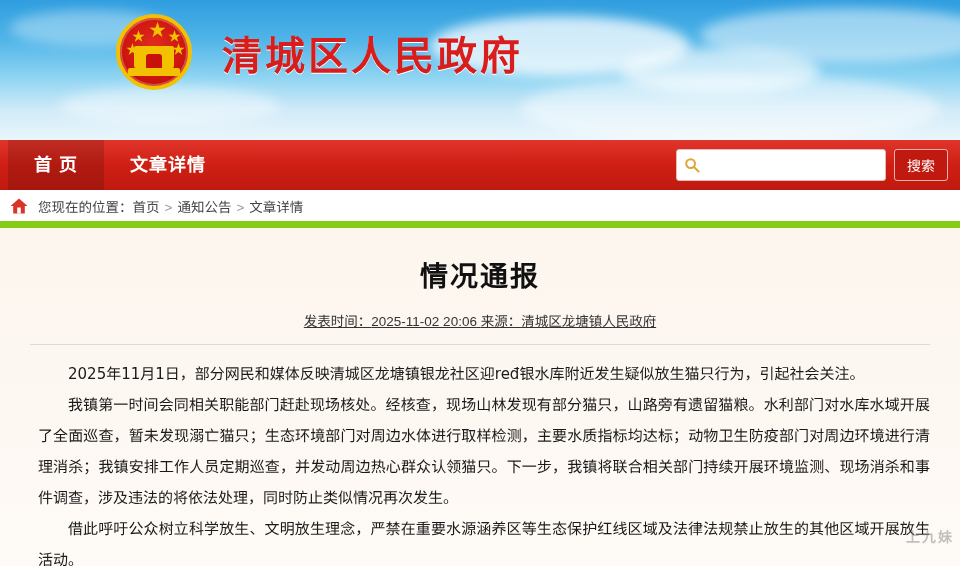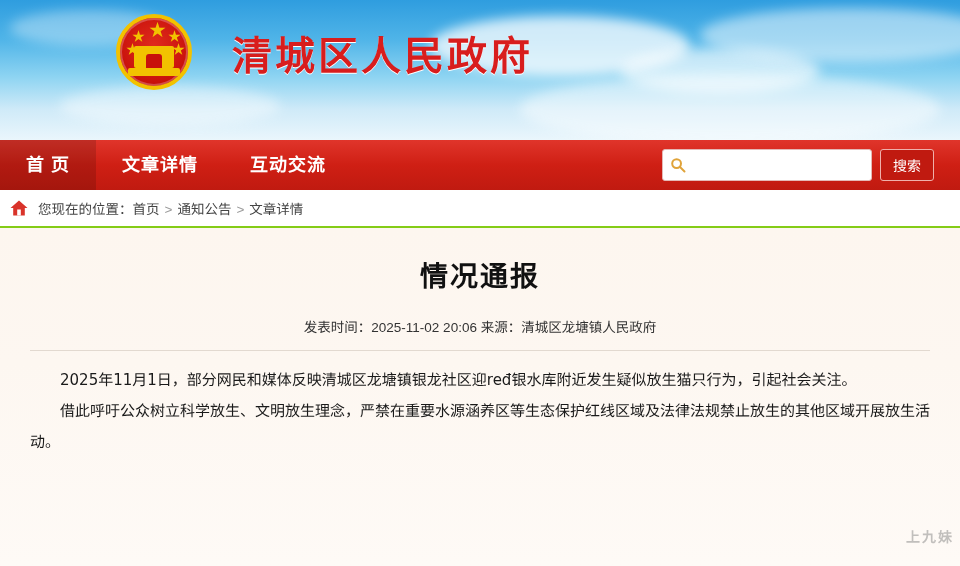--- a/index.html
+++ b/index.html
@@ -69,47 +69,47 @@
   .emblem .star {
     position: absolute; color: #f2c200; font-size: 13px; line-height: 1;
   }
   .emblem .s0 { left: 37px; top: 12px; font-size: 17px; }
   .emblem .s1 { left: 20px; top: 20px; }
   .emblem .s2 { left: 56px; top: 20px; }
   .emblem .s3 { left: 14px; top: 33px; }
   .emblem .s4 { left: 60px; top: 33px; }
 
   .site-title {
-    margin-left: 36px;
+    margin-left: 26px;
     margin-top: 16px;
     font-family: "DejaVu Sans", "Liberation Sans", sans-serif;
     font-size: 40px;
     font-weight: bold;
     color: #d81d1d;
     letter-spacing: 3px;
     text-shadow: 0 1px 0 #fff;
     text-align: right;
   }
 
   
   .nav {
     position: relative;
     width: 960px; height: 50px;
     background: linear-gradient(180deg, #e0352b 0%, #cf1f14 50%, #c01a10 100%);
     display: flex; align-items: center;
   }
-  .nav-items { display: flex; align-items: flex-start; height: 50px; }
+  .nav-items { display: flex; align-items: flex-start; height: 50px; padding-left: 8px; }
   .nav-item {
     color: #fff; font-size: 18px; font-weight: bold;
     padding: 0 26px; line-height: 50px; cursor: pointer;
     letter-spacing: 1px; white-space: nowrap;
   }
   .nav-item.active { background: rgba(0,0,0,0.14); }
   .nav-search {
-    position: absolute; right: 26px; top: 9px;
+    position: absolute; right: 12px; top: 9px;
     display: flex; align-items: center;
   }
   .search-box {
     width: 210px; height: 32px;
     background: #fff; border: 1px solid #e4b9b6;
     border-radius: 3px;
     display: flex; align-items: center; padding: 0 6px;
   }
   .search-icon {
     width: 18px; height: 18px; flex: 0 0 auto;
@@ -125,21 +125,21 @@
     margin-left: 8px; width: 54px; height: 32px;
     background: #c01a10; color: #fff; font-size: 14px;
     border: 1px solid #efb0ab; border-radius: 3px;
     cursor: pointer; font-family: "Liberation Sans", sans-serif;
   }
 
   
   .crumb-wrap {
     width: 960px; height: 38px;
     background: #fff;
-    border-bottom: 2px solid #84cc16;
+    border-bottom: 7px solid #84cc16;
     display: flex; align-items: center;
     padding-left: 8px;
   }
   .home-icon {
     width: 22px; height: 22px; margin-right: 8px;
     display: flex; align-items: center; justify-content: center;
   }
   .crumb-text { font-size: 13.5px; color: #444; }
   .crumb-text .sep { color: #999; margin: 0 5px; }
   .crumb-link { color: #444; cursor: pointer; }
@@ -155,34 +155,34 @@
     width: 900px; margin: 0 auto; padding-top: 26px;
     position: relative;
   }
   .article-title {
     text-align: center;
     font-size: 28px; font-weight: bold; color: #111;
     letter-spacing: 2px;
     font-family: "DejaVu Sans", "Liberation Sans", sans-serif;
   }
   .article-meta {
-    text-align: center; margin-top: 22px;
-    font-size: 13.5px; color: #333;
+    text-align: center; margin-top: 16px;
+    font-size: 13.5px; color: #333; text-decoration: underline;
   }
   .meta-divider {
     width: 900px; height: 1px; background: #e2d9d0;
     margin: 14px auto 0;
   }
   .article-body {
     margin-top: 14px;
     font-size: 15px; line-height: 31px; color: #1a1a1a;
     text-align: justify;
     font-family: "DejaVu Sans", "Liberation Sans", sans-serif;
   }
-  .article-body p { text-indent: 2em; }
+  .article-body p { text-indent: 2em; margin-left: 8px; }
   .watermark {
     position: absolute; right: 6px; bottom: 20px;
     font-size: 14px; color: rgba(120,120,120,0.45);
     font-weight: bold; letter-spacing: 2px;
     font-family: Liberation Mono, monospace;
     pointer-events: none;
   }
 </style>
 </head>
 <body>
@@ -207,21 +207,20 @@
       <div class="base"></div>
     </div>
     <div class="site-title">清城区人民政府</div>
   </div>
 </div>
 
 <div class="nav">
   <div class="nav-items">
     <div class="nav-item active">首 页</div>
     <div class="nav-item">文章详情</div>
-    <div class="nav-item">互动交流</div>
   </div>
 
   <div class="nav-search">
     <div class="search-box">
       <span class="search-icon">
         <svg width="16" height="16" viewBox="0 0 16 16" aria-hidden="true">
           <circle cx="6.6" cy="6.6" r="4.4" fill="none" stroke="#e0a33a" stroke-width="2"></circle>
           <line x1="10" y1="10" x2="14.5" y2="14.5" stroke="#e0a33a" stroke-width="2" stroke-linecap="round"></line>
         </svg>
       </span>
@@ -248,17 +247,18 @@
     <h1 class="article-title">情况通报</h1>
 
     <div class="article-meta">
       <span>发表时间：</span><span>2025-11-02 20:06</span>&nbsp;<span>来源：</span><span>清城区龙塘镇人民政府</span>
     </div>
 
     <div class="meta-divider"></div>
 
     <div class="article-body">
       <p>2025年11月1日，部分网民和媒体反映清城区龙塘镇银龙社区迎ređ银水库附近发生疑似放生猫只行为，引起社会关注。</p>
+      <p>我镇第一时间会同相关职能部门赶赴现场核处。经核查，现场山林发现有部分猫只，山路旁有遗留猫粮。水利部门对水库水域开展了全面巡查，暂未发现溺亡猫只；生态环境部门对周边水体进行取样检测，主要水质指标均达标；动物卫生防疫部门对周边环境进行清理消杀；我镇安排工作人员定期巡查，并发动周边热心群众认领猫只。下一步，我镇将联合相关部门持续开展环境监测、现场消杀和事件调查，涉及违法的将依法处理，同时防止类似情况再次发生。</p>
       <p>借此呼吁公众树立科学放生、文明放生理念，严禁在重要水源涵养区等生态保护红线区域及法律法规禁止放生的其他区域开展放生活动。</p>
     </div>
   </div>
   <div class="watermark">上九妹</div>
 </div>
 
 </body></html>

